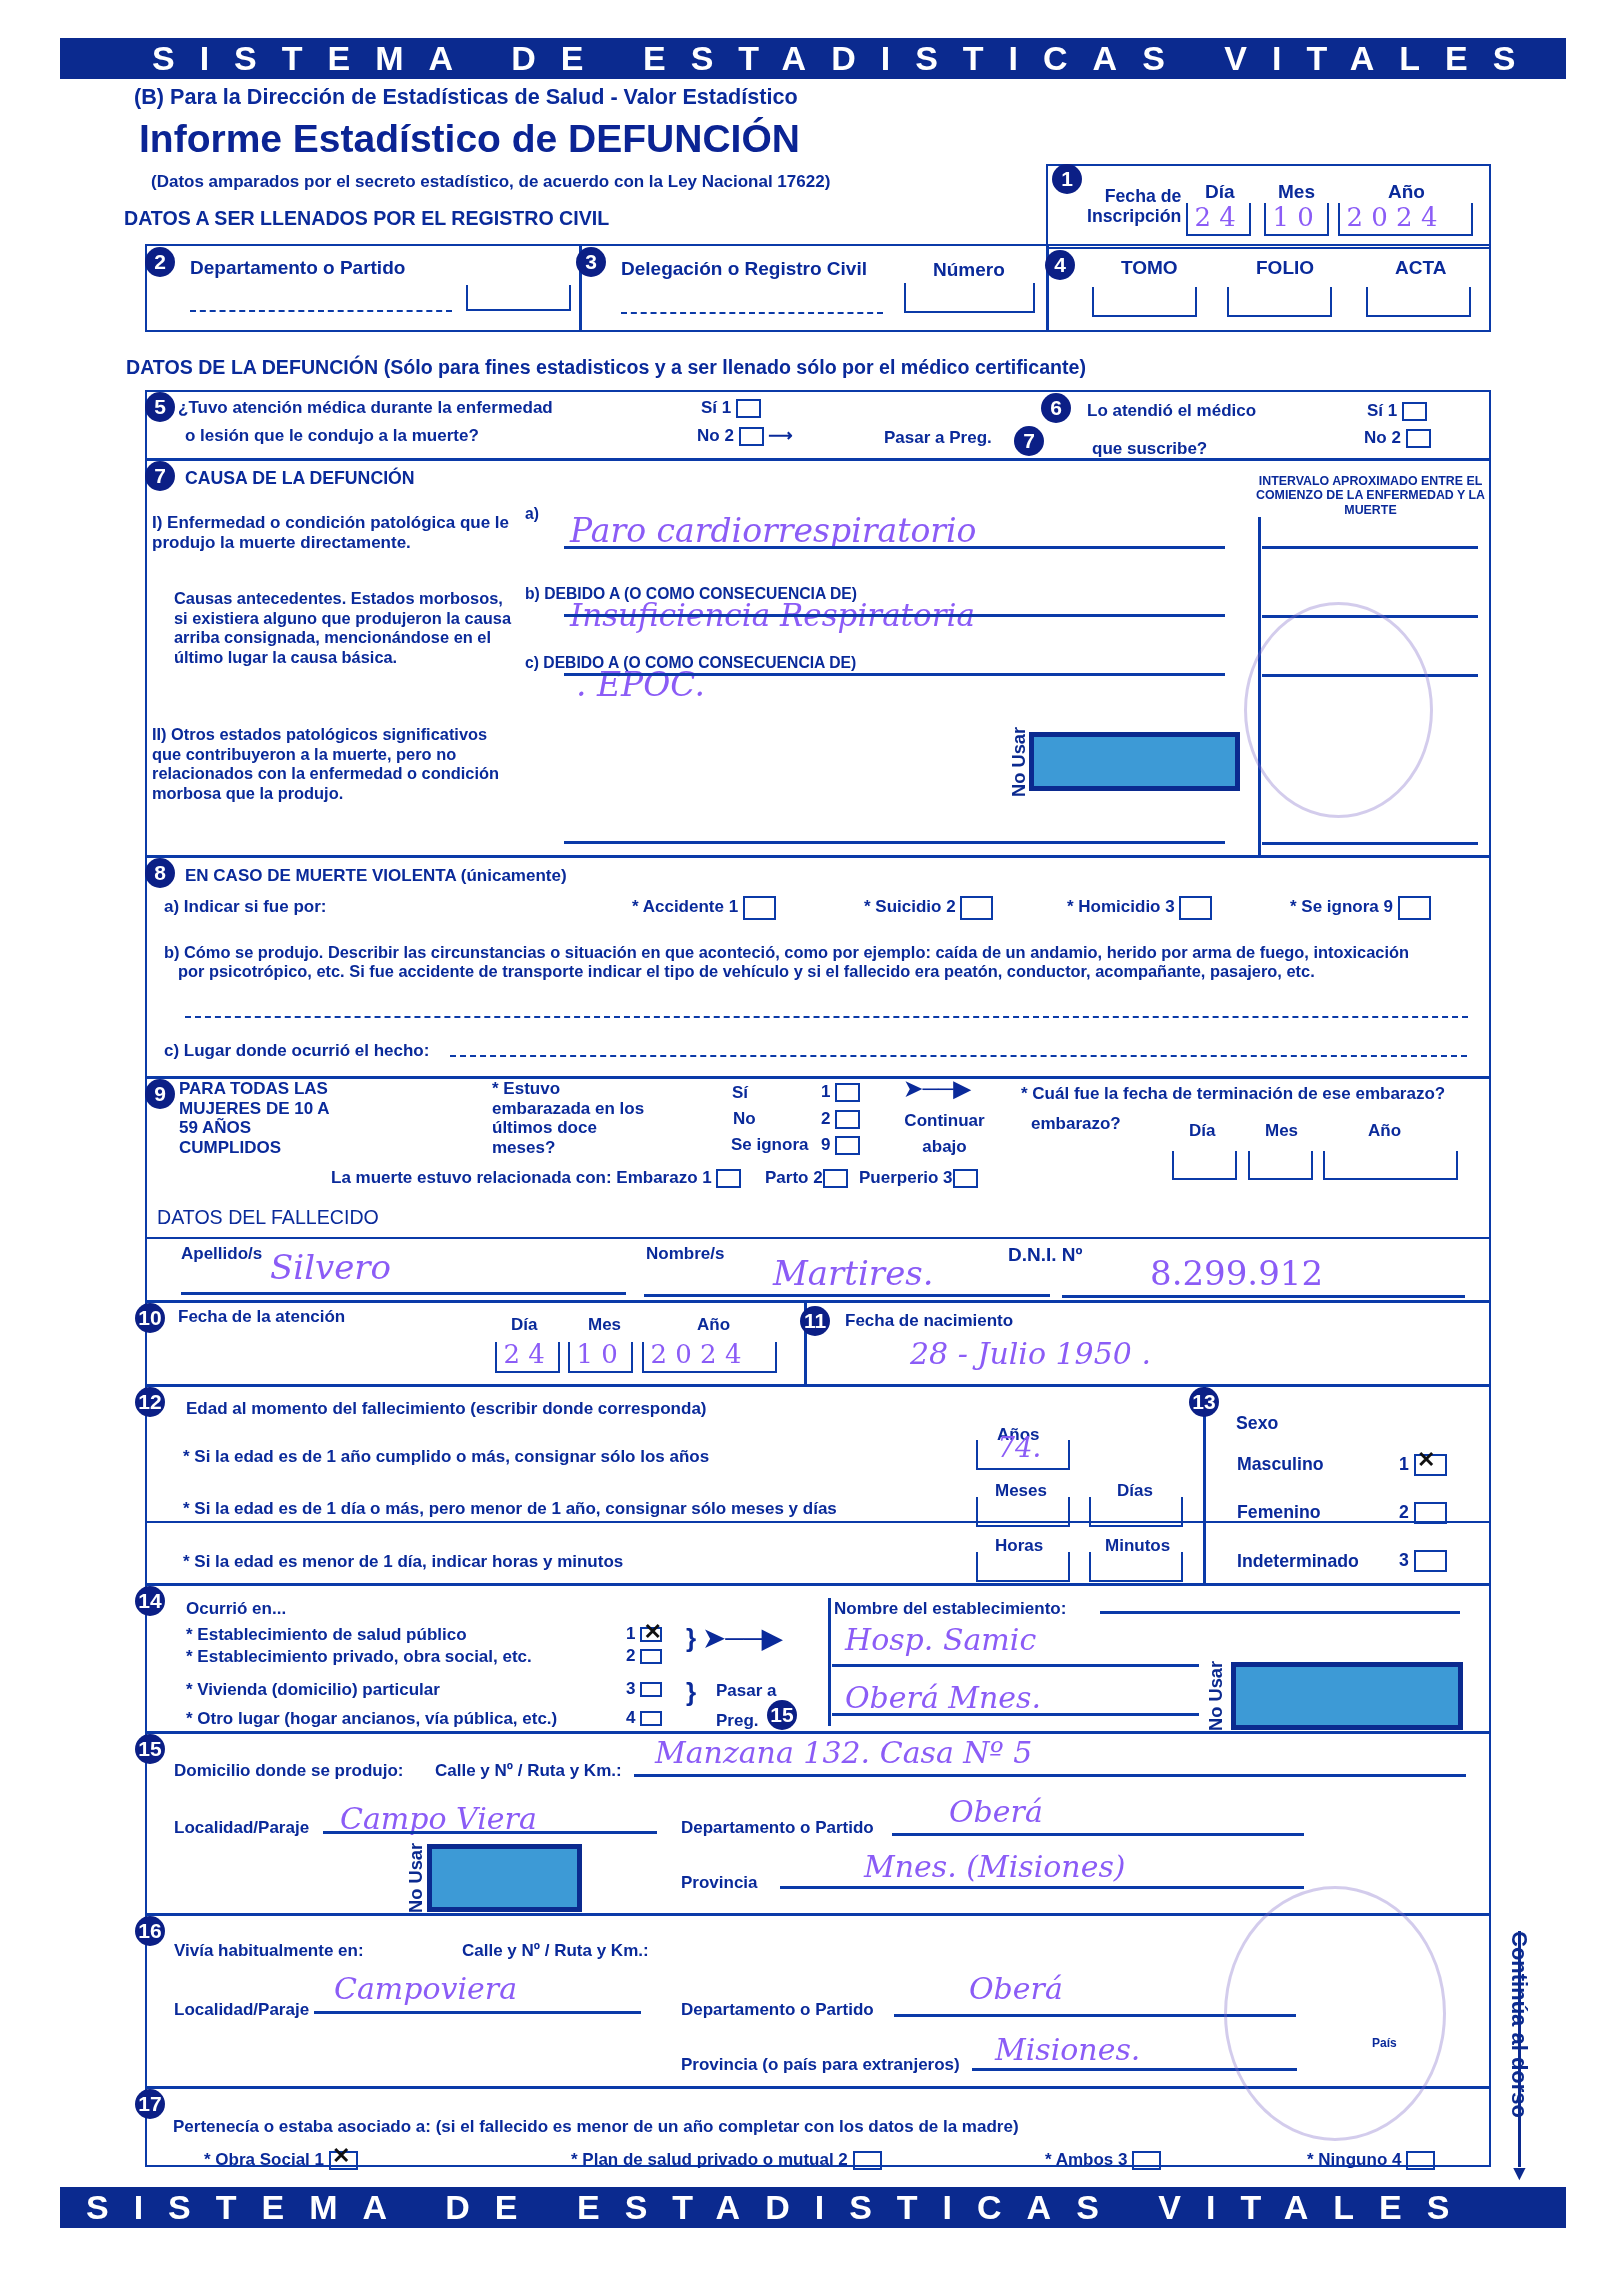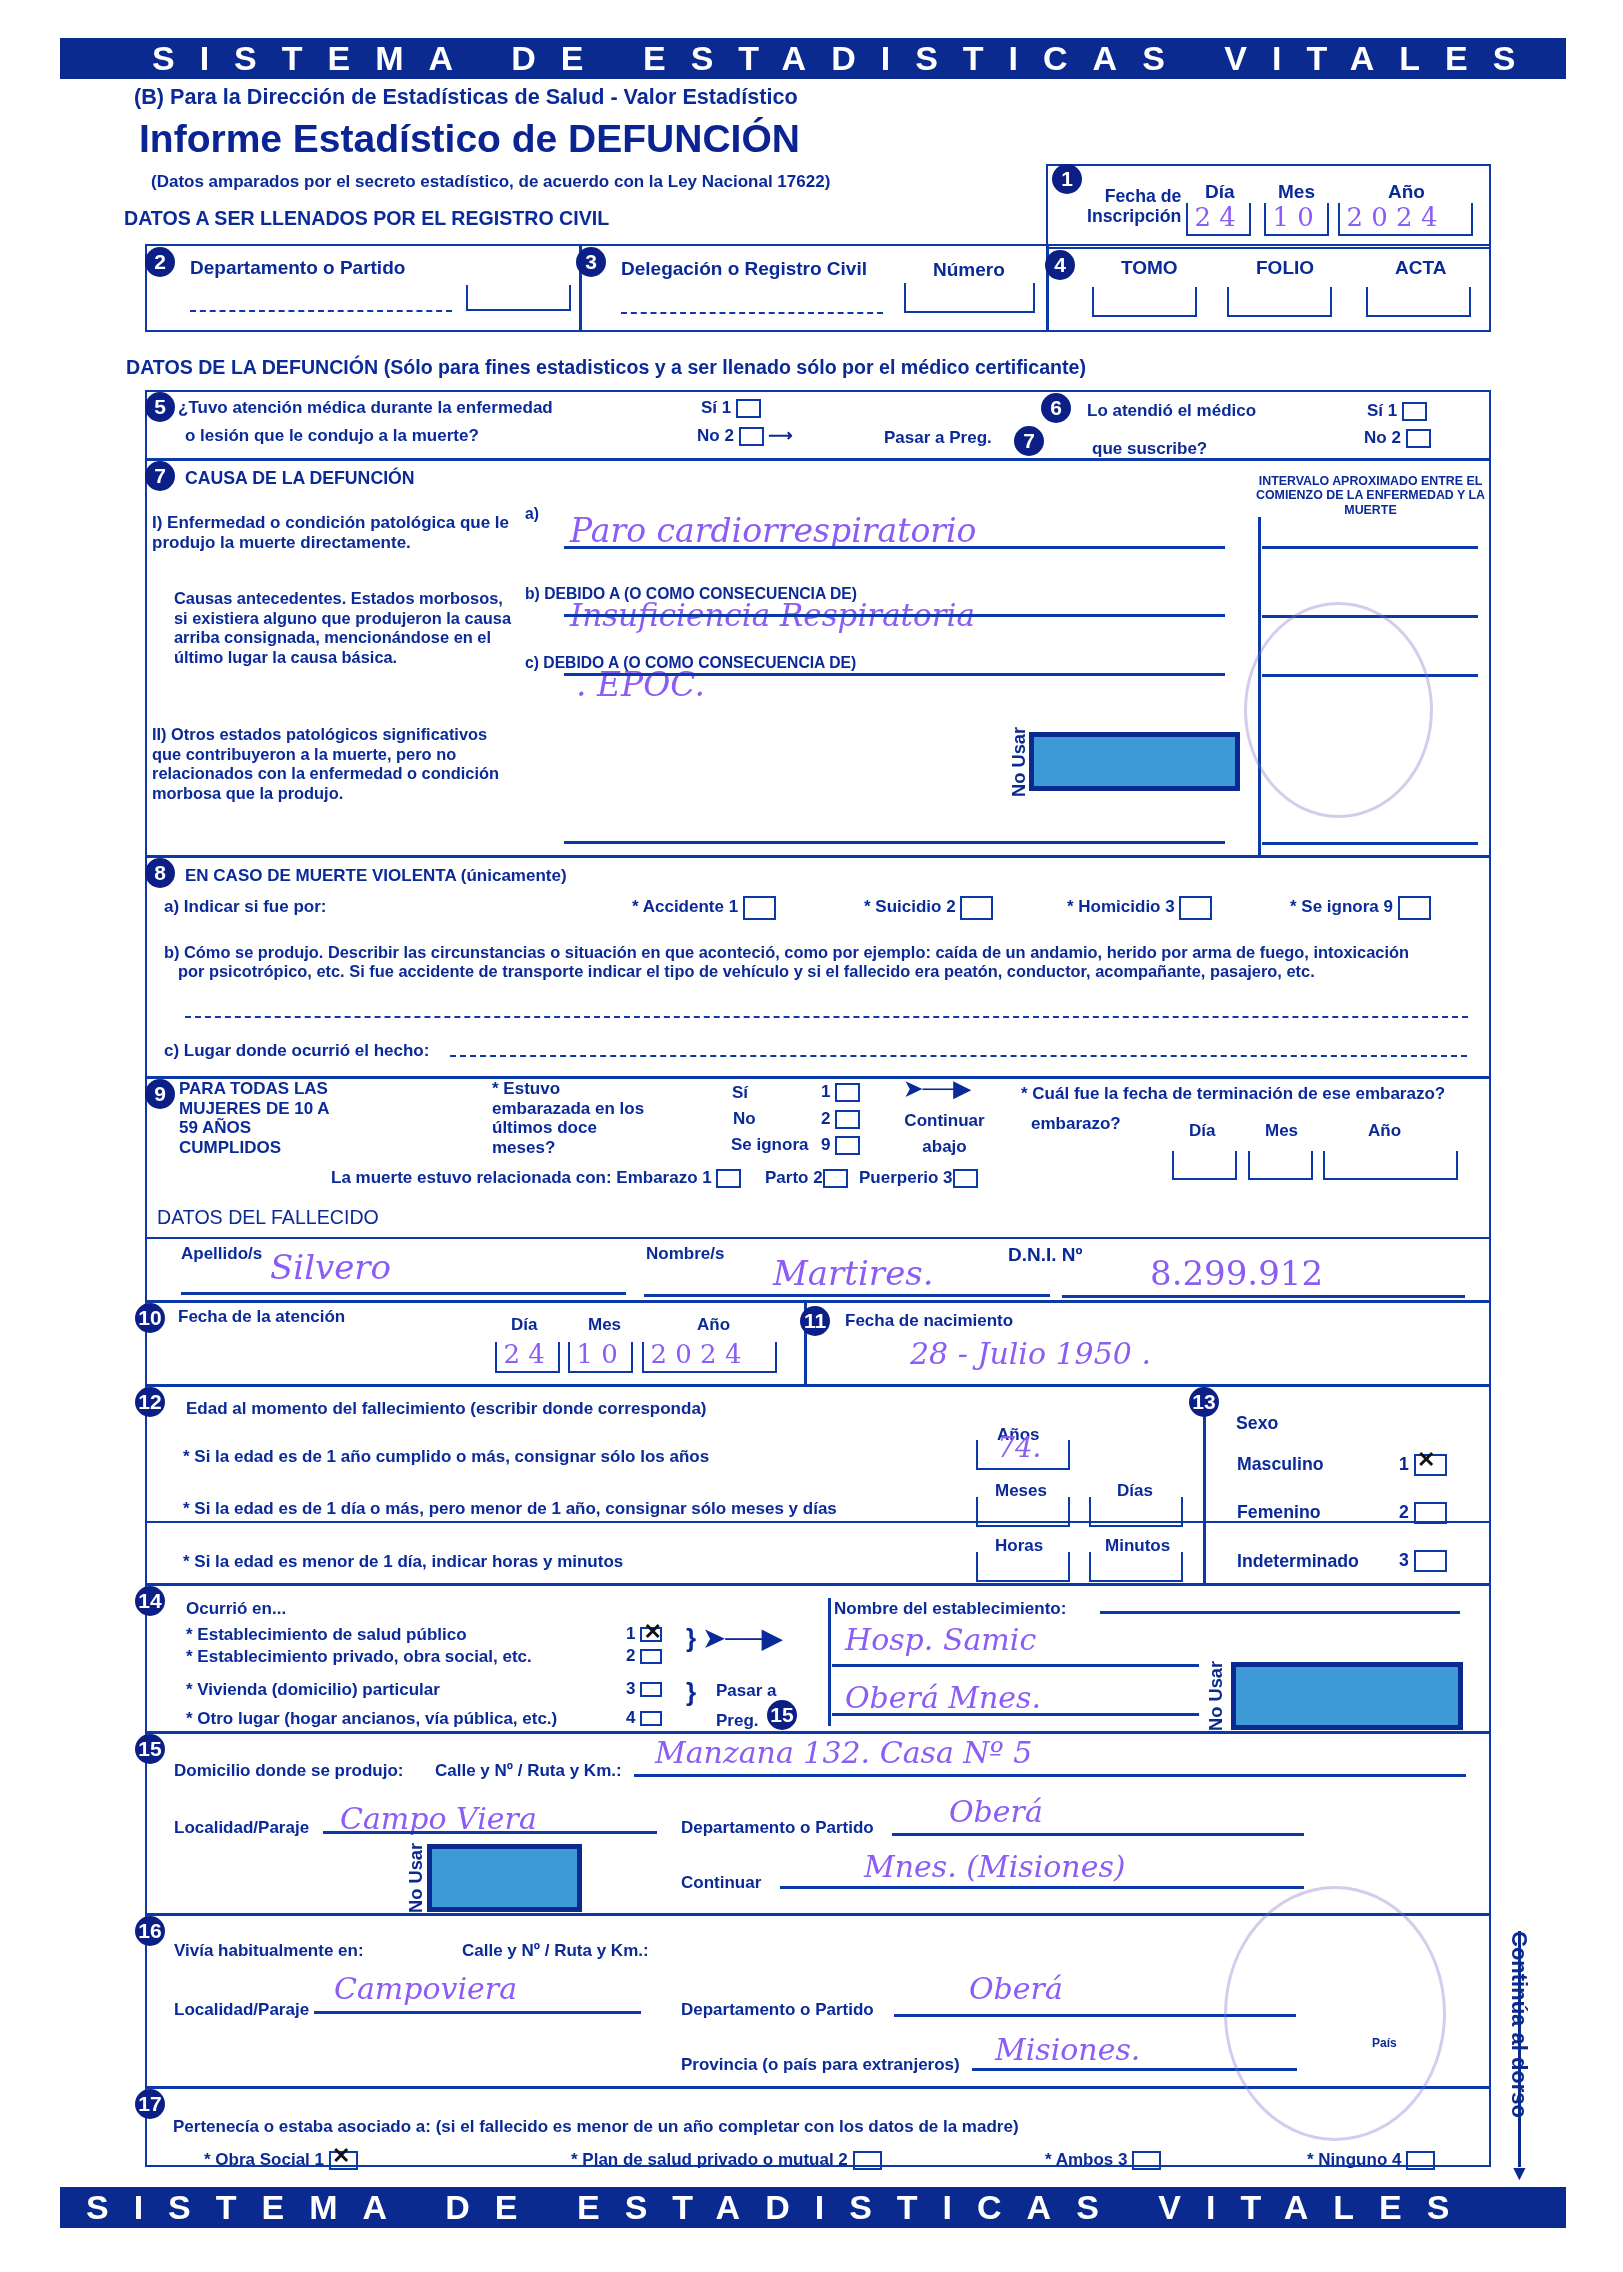--- a/index.html
+++ b/index.html
@@ -244,21 +244,21 @@
 <div class="abs hand" style="left:655px;top:1735px;font-size:30px;">Manzana 132. Casa Nº 5</div>
 <div class="hline" style="left:634px;top:1774px;width:832px;height:2.6px;"></div>
 <div class="abs ts" style="left:174px;top:1818px;font-size:17px;">Localidad/Paraje</div>
 <div class="abs hand" style="left:340px;top:1801px;font-size:30px;">Campo Viera</div>
 <div class="hline" style="left:323px;top:1831px;width:334px;height:2.6px;"></div>
 <div class="abs ts" style="left:681px;top:1818px;font-size:17px;">Departamento o Partido</div>
 <div class="abs hand" style="left:949px;top:1794px;font-size:30px;">Oberá</div>
 <div class="hline" style="left:892px;top:1833px;width:412px;height:2.6px;"></div>
 <div class="nousar" style="left:427px;top:1844px;width:155px;height:68px;"></div>
 <div class="nousar-label" style="left:405px;top:1913px;">No Usar</div>
-<div class="abs ts" style="left:681px;top:1873px;font-size:17px;">Continuar</div>
+<div class="abs ts" style="left:681px;top:1873px;font-size:17px;">Provincia</div>
 <div class="abs hand" style="left:864px;top:1849px;font-size:30px;">Mnes. (Misiones)</div>
 <div class="hline" style="left:780px;top:1886px;width:524px;height:2.6px;"></div>
 <div class="hline" style="left:145px;top:1913px;width:1346px;"></div>
 
 <div class="num" style="left:135px;top:1916px;">16</div>
 <div class="abs ts" style="left:174px;top:1941px;font-size:17px;">Vivía habitualmente en:</div>
 <div class="abs ts" style="left:462px;top:1941px;font-size:17px;">Calle y Nº / Ruta y Km.:</div>
 <div class="abs ts" style="left:174px;top:2000px;font-size:17px;">Localidad/Paraje</div>
 <div class="abs hand" style="left:334px;top:1971px;font-size:30px;">Campoviera</div>
 <div class="hline" style="left:314px;top:2011px;width:327px;height:2.6px;"></div>

